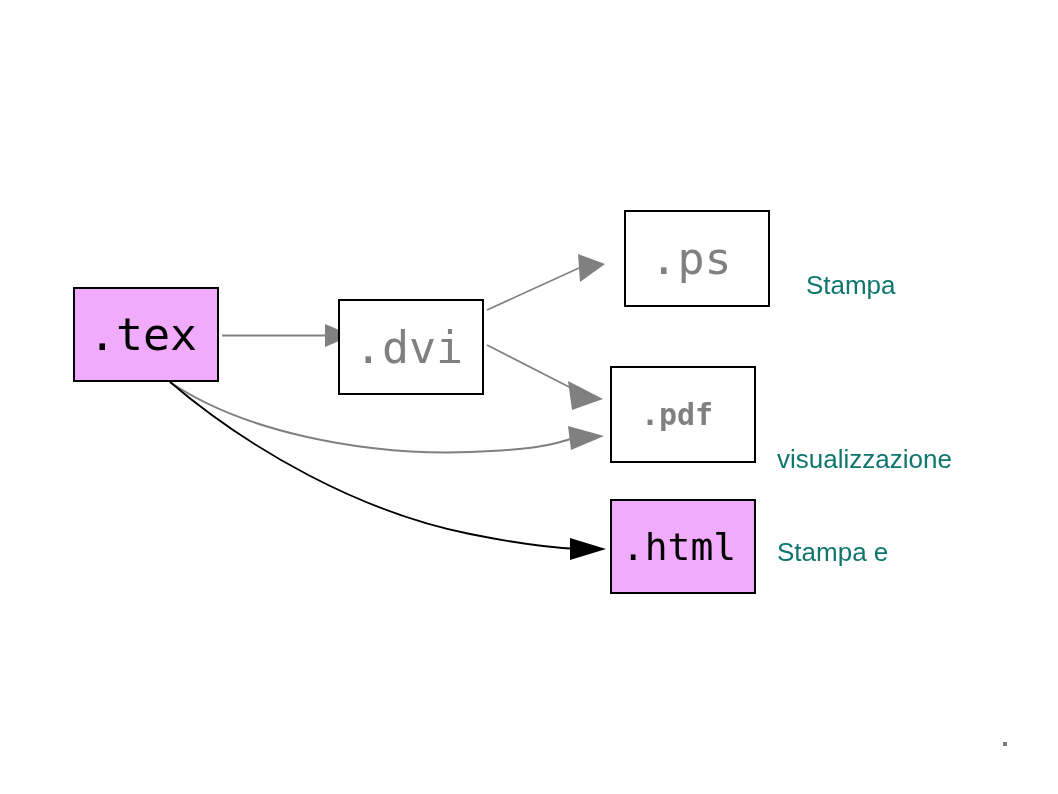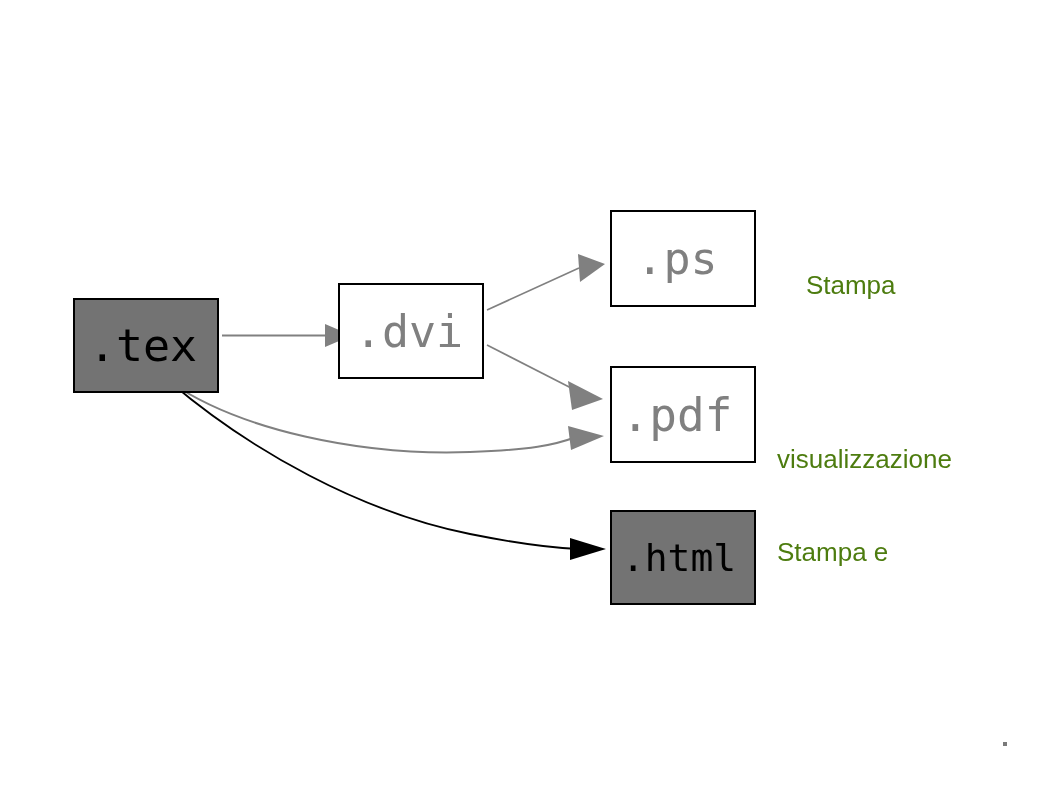--- a/index.html
+++ b/index.html
@@ -34,49 +34,48 @@
     z-index: 2;
   }
   .node-label {
     font-family: "DejaVu Sans Mono", "Liberation Mono", monospace;
     font-size: 44px;
     line-height: 1;
     letter-spacing: 0px;
     white-space: nowrap;
   }
   .node.filled {
-    background: #737373;
-    margin-top: 11px;
+    background: #f0abfc;
   }
   .node.plain {
     background: #ffffff;
   }
   .node.filled .node-label {
     color: #000000;
   }
   .node.plain .node-label {
     color: #808080;
   }
 
   
   #node-tex   { left: 73px;  top: 287px; width: 146px; height: 95px; }
-  #node-dvi   { left: 338px; top: 283px; width: 146px; height: 96px; }
-  #node-ps    { left: 610px; top: 210px; width: 146px; height: 97px; align-items: center; }
+  #node-dvi   { left: 338px; top: 299px; width: 146px; height: 96px; }
+  #node-ps    { left: 624px; top: 210px; width: 146px; height: 97px; align-items: center; }
   #node-pdf   { left: 610px; top: 366px; width: 146px; height: 97px; }
   #node-html  { left: 610px; top: 499px; width: 146px; height: 95px; }
 
   #node-tex .node-label   { font-size: 45px; transform: translateX(-3px); }
   #node-dvi .node-label   { font-size: 45px; transform: translateX(-2px); }
   #node-ps .node-label    { font-size: 45px; transform: translateX(-6px); }
-  #node-pdf .node-label   { font-size: 46px; transform: translateX(-6px); }
+  #node-pdf .node-label   { font-size: 30px; transform: translateX(-6px); font-weight: bold; }
   #node-html .node-label  { font-size: 38px; transform: translateX(-4px); }
 
   .side-label {
     position: absolute;
-    color: #4d7c0f;
+    color: #0f766e;
     font-family: "Liberation Sans", sans-serif;
     font-size: 26px;
     line-height: 31px;
     white-space: pre;
     z-index: 2;
   }
   #label-stampa  { left: 777px; top: 239px; }
   #label-stampa-visual { left: 777px; top: 382px; }
 
   #corner-dot {

